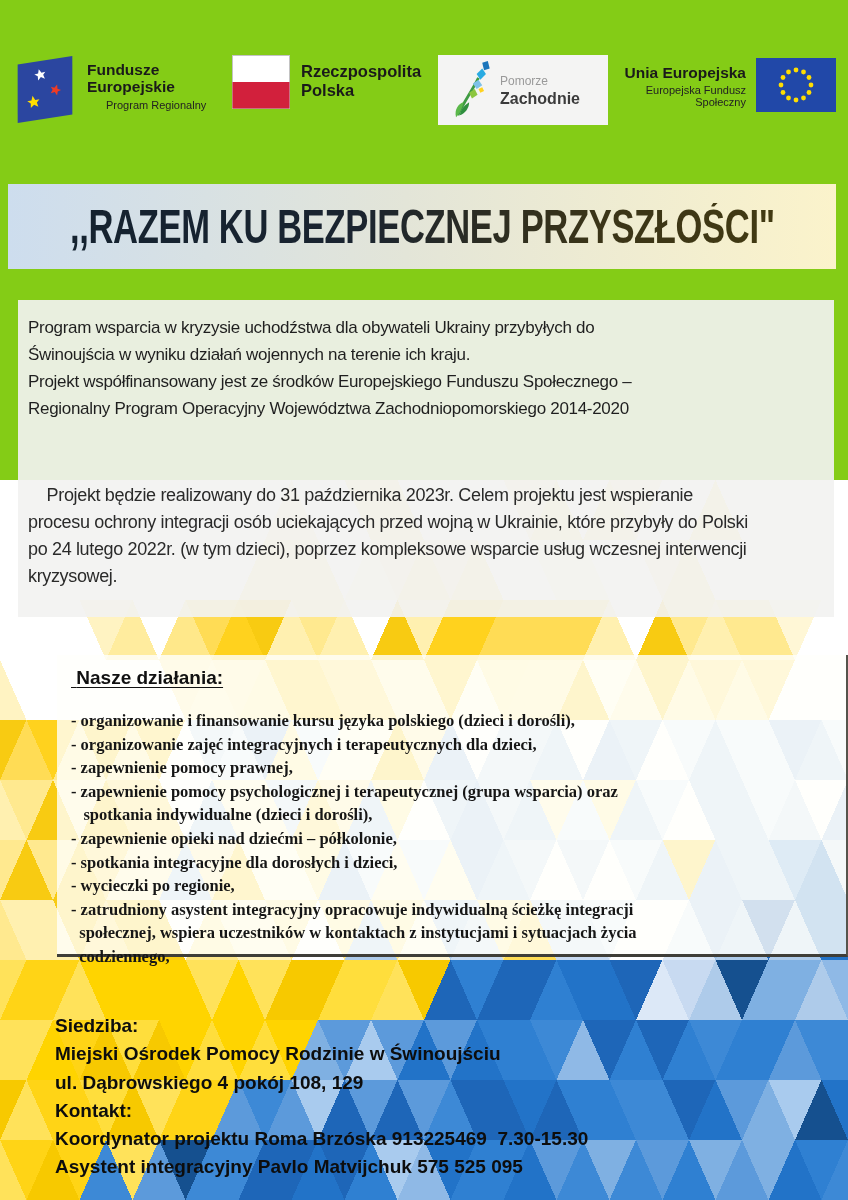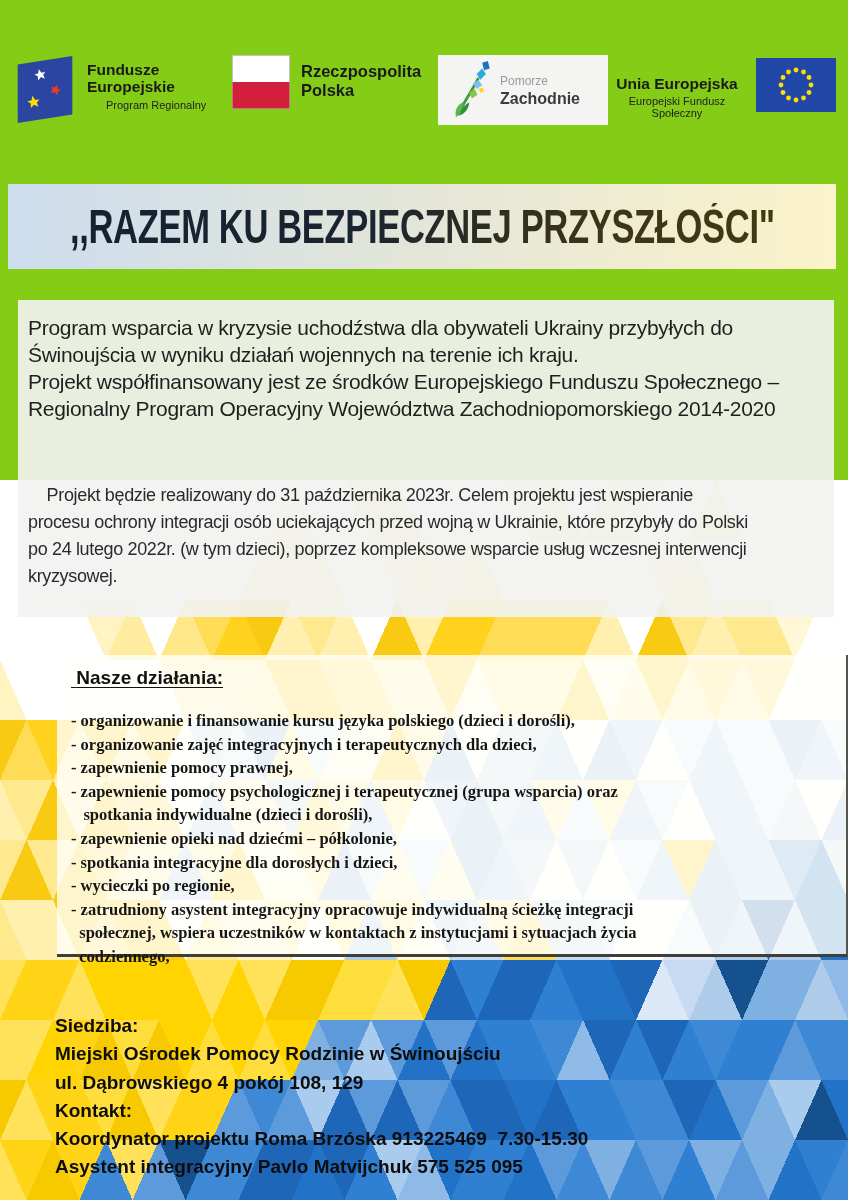--- a/index.html
+++ b/index.html
@@ -18,21 +18,21 @@
   .fe-text{margin-left:9px;margin-top:6px;}
   .fe-title{font-size:15.5px;font-weight:700;line-height:17px;color:#1a1a1a;}
   .fe-sub{font-size:11px;font-weight:400;color:#222;margin-top:4px;padding-left:19px;}
   .logo-pl{left:232px;}
   .pl-text{margin-left:11px;margin-top:7px;font-size:16.5px;font-weight:700;line-height:19px;color:#1a1a1a;}
   .logo-pz{left:438px;width:170px;height:70px;background:#f4f4f3;align-items:center;padding-left:12px;box-sizing:border-box;}
   .pz-text{margin-left:8px;}
   .pz-l1{font-size:12px;color:#9a9a9a;line-height:18px;}
   .pz-l2{font-size:16px;color:#3b3b3b;font-weight:700;line-height:18px;}
   .logo-eu{left:608px;}
-  .eu-text{width:138px;text-align:center;margin-top:20px;}
+  .eu-text{width:138px;text-align:right;margin-top:9px;}
   .eu-l1{font-size:15.5px;font-weight:700;color:#1a1a1a;line-height:17px;}
   .eu-l2{font-size:11px;color:#222;margin-top:3px;}
   .eu-flagwrap{margin-left:10px;margin-top:3px;}
   
   .banner{
     position:absolute;left:8px;top:184px;width:828px;height:85px;z-index:4;
     background:linear-gradient(90deg,var(--banner-left,#cdddee) 0%,#e3e5d8 48%,var(--banner-right,#fbf3cb) 100%);
     display:flex;align-items:center;justify-content:center;
   }
   .banner-text{
@@ -47,21 +47,21 @@
   }
   
   .mosaic{position:absolute;left:0;top:480px;width:848px;height:720px;z-index:1;}
   
   .graybox{
     position:absolute;left:18px;top:300px;width:816px;height:317px;z-index:2;
     background:rgba(242,242,241,0.92);
   }
   .para{
     position:absolute;left:10px;right:10px;
-    font-size:21px;line-height:27px;letter-spacing:-0.3px;
+    font-size:17px;line-height:27px;letter-spacing:-0.3px;
     color:#1f1f1f;white-space:pre-wrap;margin:0;
   }
   .para-intro{top:14px;}
   .para-project{top:182px;font-size:18px;color:#2a2a2a;letter-spacing:-0.35px;}
   
   .actionbox{
     position:absolute;left:57px;top:655px;width:791px;height:302px;z-index:2;
     background:rgba(255,255,251,0.8);
     border-right:2px solid #55544c;
     border-bottom:3px solid #3f3e38;
@@ -134,21 +134,21 @@
       </svg>
       <div class="pz-text">
         <div class="pz-l1">Pomorze</div>
         <div class="pz-l2">Zachodnie</div>
       </div>
     </div>
 
     <div class="logo logo-eu">
       <div class="eu-text">
         <div class="eu-l1">Unia Europejska</div>
-        <div class="eu-l2">Europejski Fundusz Społeczny</div>
+        <div class="eu-l2">Europejska Fundusz Społeczny</div>
       </div>
       <div class="eu-flagwrap">
         <svg width="80" height="54" viewBox="0 0 80 54" aria-hidden="true">
           <rect x="0" y="0" width="80" height="54" style="fill:var(--eu-flag-blue,#2148a8)"></rect>
           <g style="fill:var(--star-yellow,#ffdd00)">
             <circle cx="40" cy="12" r="2.4"></circle>
               <circle cx="47.5" cy="14" r="2.4"></circle>
             <circle cx="53" cy="19.5" r="2.4"></circle>
               <circle cx="55" cy="27" r="2.4"></circle>
             <circle cx="53" cy="34.5" r="2.4"></circle>

